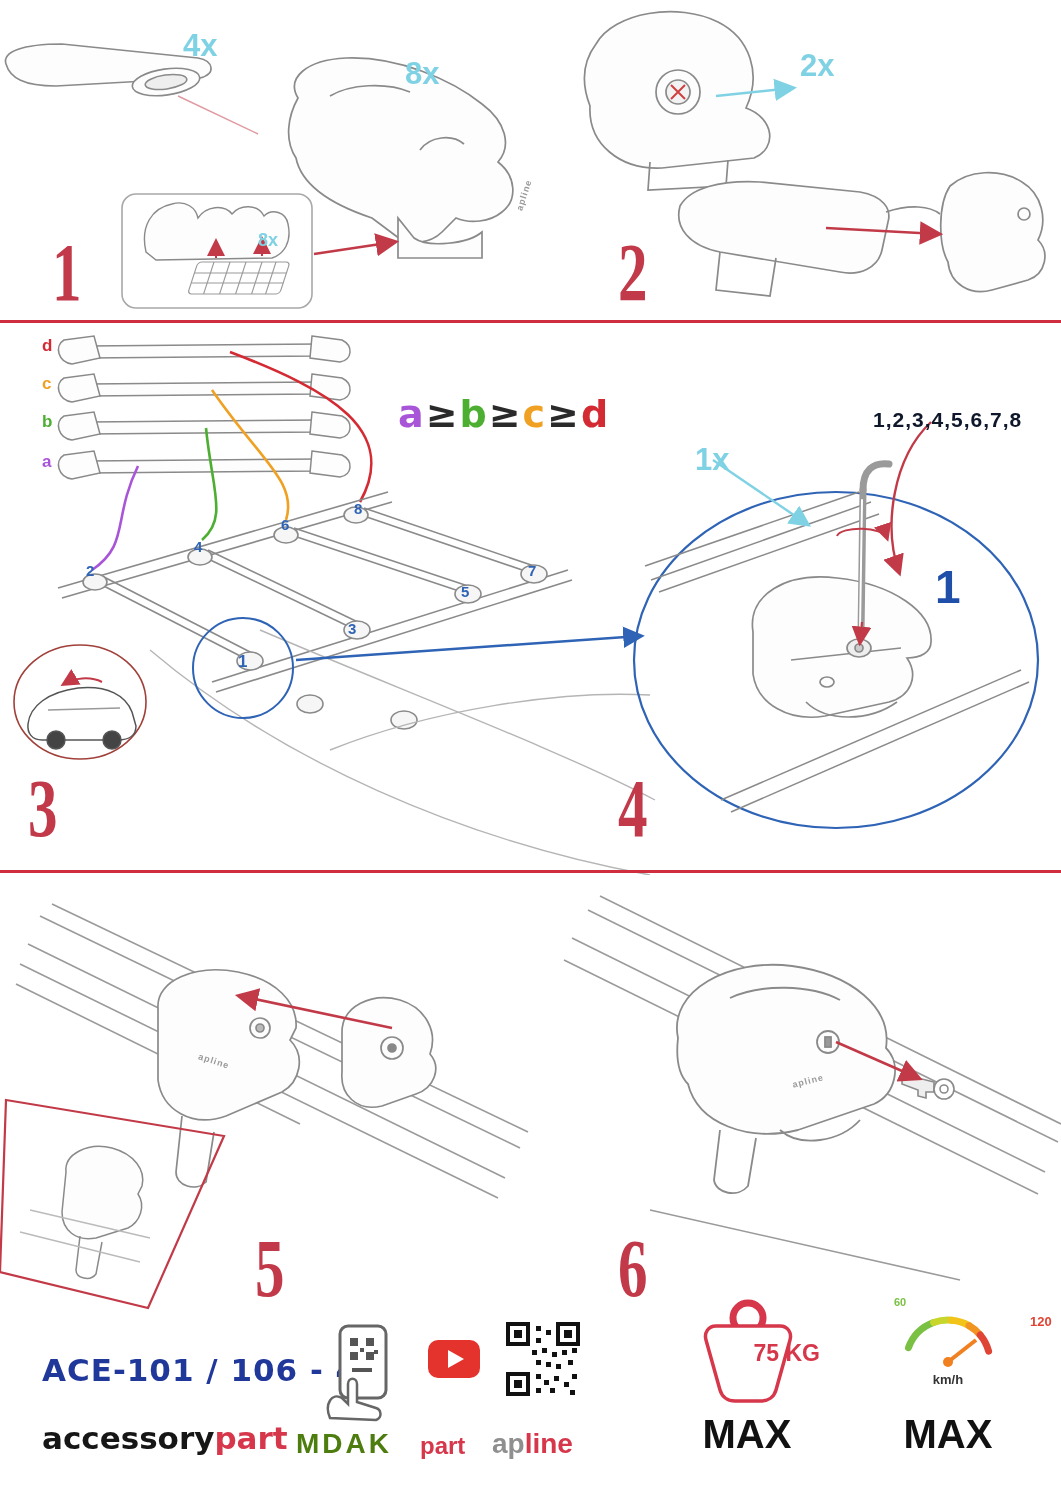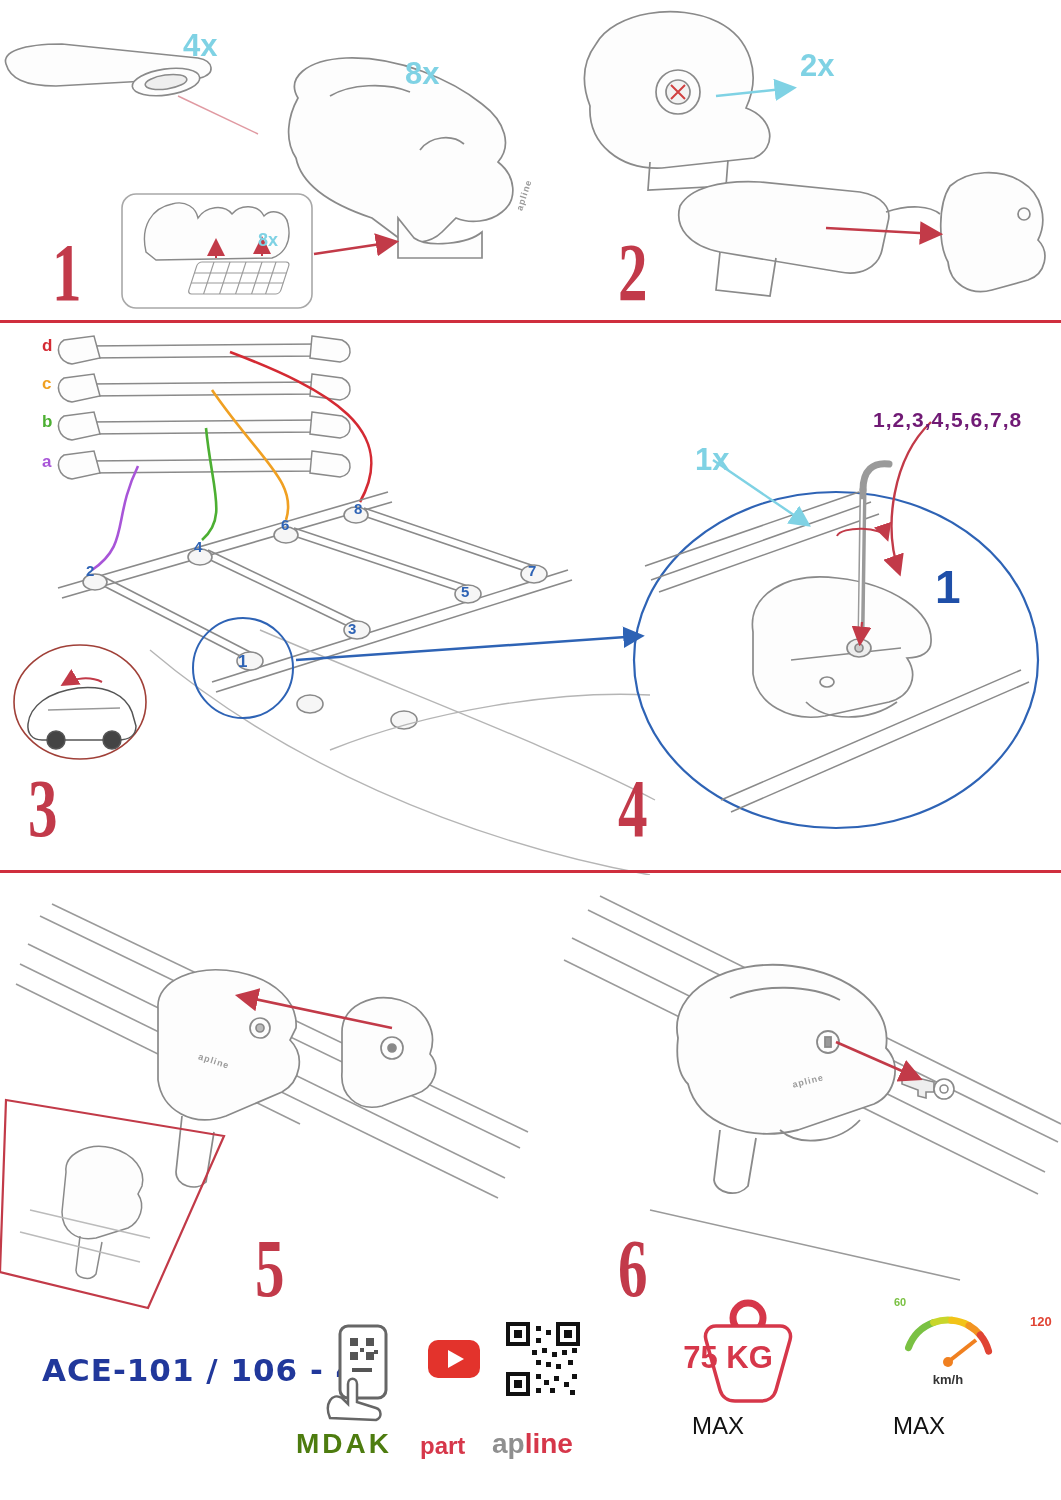--- a/index.html
+++ b/index.html
@@ -13,37 +13,37 @@
              transform-origin:left top; }
   .qty { position:absolute; color:#7fd2e4; font-weight:700; font-size:31px; }
   .qty-sm { font-size:18px; }
   .posnum { position:absolute; color:#2e63b5; font-weight:700; font-size:15px; }
   .posnum.big { font-size:17px; }
   .barletter { position:absolute; font-weight:700; font-size:17px; }
   .c-purple { color:#a855d8; } .c-green { color:#4caf32; }
   .c-orange { color:#f0a022; } .c-red { color:#d42a33; } .c-dark { color:#2a2a2a; }
   .formula { position:absolute; font-size:38px; font-weight:800; letter-spacing:2px;
              font-family:"DejaVu Sans", sans-serif; }
-  .sequence { position:absolute; color:#701a75; font-weight:700; font-size:21px; letter-spacing:1px; }
+  .sequence { position:absolute; color:#0f172a; font-weight:700; font-size:21px; letter-spacing:1px; }
   .bignum-blue { position:absolute; color:#1f4fa8; font-weight:800; font-size:46px; }
   .partmark { position:absolute; color:#9a9a9a; font-size:9px; font-weight:700; letter-spacing:1px; }
   .model { position:absolute; left:42px; top:1352px; font-size:31px; font-weight:800;
            color:#21389b; letter-spacing:1px; font-family:"DejaVu Sans", sans-serif; }
   .brandline { position:absolute; left:42px; top:1420px; font-size:31px; font-weight:800;
                color:#161616; font-family:"DejaVu Sans", sans-serif; }
   .brandline .red { color:#d6374a; }
   .mdak { position:absolute; left:296px; top:1428px; font-size:28px; font-weight:800;
           color:#4d7c0f; letter-spacing:3px; }
   .ipqi { position:absolute; left:420px; top:1432px; font-size:24px; font-weight:700; color:#d6374a; }
   .apline { position:absolute; left:492px; top:1428px; font-size:28px; font-weight:800; color:#8f8f8f; }
   .apline .red { color:#d6374a;margin-top:48px; }
-  .weightval { position:absolute; left:680px; top:1340px; width:96px; text-align:center;
-               color:#d6374a; font-size:31px; font-weight:700; }
-  .maxlabel { position:absolute; width:110px; text-align:left; color:#111;
-              font-size:24px; font-weight:400; }
+  .weightval { position:absolute; left:724px; top:1340px; width:96px; text-align:right;
+               color:#d6374a; font-size:23px; font-weight:700; }
+  .maxlabel { position:absolute; width:110px; text-align:center; color:#111;
+              font-size:40px; font-weight:700; }
   .speed-lo { position:absolute; left:894px; top:1296px; color:#7ac143; font-size:11px; font-weight:700; }
   .speed-hi { position:absolute; left:986px; top:1314px; color:#e04434; font-size:13px; font-weight:700;margin-left:44px; }
   .speed-unit { position:absolute; left:918px; top:1372px; width:60px; text-align:center;
                 color:#333; font-size:13px; font-weight:700; }
 </style>
 </head>
 <body>
 
 <div class="page">
 
@@ -189,20 +189,23 @@
         <path d="M48,380 L120,378" stroke="#999999"></path>
       </g>
       <path d="M102,352 C90,346 74,348 64,354" stroke="#c23a48" stroke-width="2" fill="none" marker-end="url(#ar3)"></path>
     </g>
   </svg>
 
   <div class="barletter c-red" style="left:42px;top:336px">d</div>
   <div class="barletter c-orange" style="left:42px;top:374px">c</div>
   <div class="barletter c-green" style="left:42px;top:412px">b</div>
   <div class="barletter c-purple" style="left:42px;top:452px">a</div>
+  <div class="formula" style="left:398px;top:392px">
+    <span class="c-purple">a</span><span class="c-dark">≥</span><span class="c-green">b</span><span class="c-dark">≥</span><span class="c-orange">c</span><span class="c-dark">≥</span><span class="c-red">d</span>
+  </div>
   <div class="posnum big" style="left:238px;top:652px">1</div>
   <div class="posnum" style="left:86px;top:562px">2</div>
   <div class="posnum" style="left:348px;top:620px">3</div>
   <div class="posnum" style="left:194px;top:538px">4</div>
   <div class="posnum" style="left:461px;top:583px">5</div>
   <div class="posnum" style="left:281px;top:516px">6</div>
   <div class="posnum" style="left:528px;top:562px">7</div>
   <div class="posnum" style="left:354px;top:500px">8</div>
   <div class="stepnum" style="left:28px;top:768px">3</div>
 
@@ -308,20 +311,23 @@
     </g>
     <line x1="306" y1="162" x2="388" y2="198" stroke="#c23a48" stroke-width="2.6" marker-end="url(#ar6)"></line>
   </svg>
 
   <div class="partmark" style="left:198px;top:1056px;transform:rotate(18deg)">apline</div>
   <div class="partmark" style="left:792px;top:1076px;transform:rotate(-14deg)">apline</div>
   <div class="stepnum" style="left:255px;top:1228px">5</div>
   <div class="stepnum" style="left:618px;top:1228px">6</div>
 
   <div class="model">ACE-101 / 106 - 4X</div>
+  <div class="brandline">
+    <span>accessory</span><span class="red">part</span>
+  </div>
 
   <svg class="illus" style="left:324px;top:1322px" width="72" height="100" viewBox="0 0 72 100">
     <rect x="16" y="4" width="46" height="72" rx="8" stroke="#666666" stroke-width="3" fill="#ffffff"></rect>
     <g fill="#555555">
       <rect x="26" y="16" width="8" height="8"></rect>
         <rect x="42" y="16" width="8" height="8"></rect>
       <rect x="26" y="30" width="8" height="8"></rect>
         <rect x="42" y="30" width="8" height="8"></rect>
       <rect x="36" y="26" width="4" height="4"></rect>
         <rect x="50" y="28" width="4" height="4"></rect>

